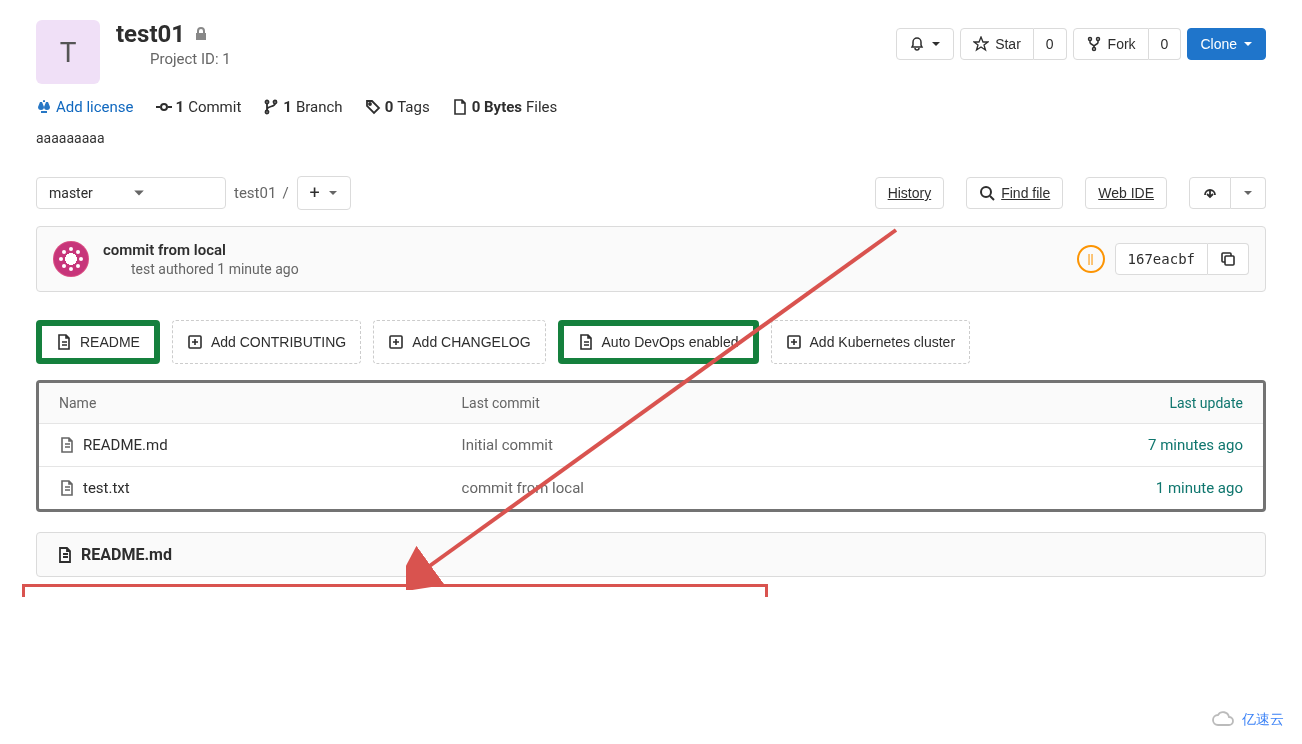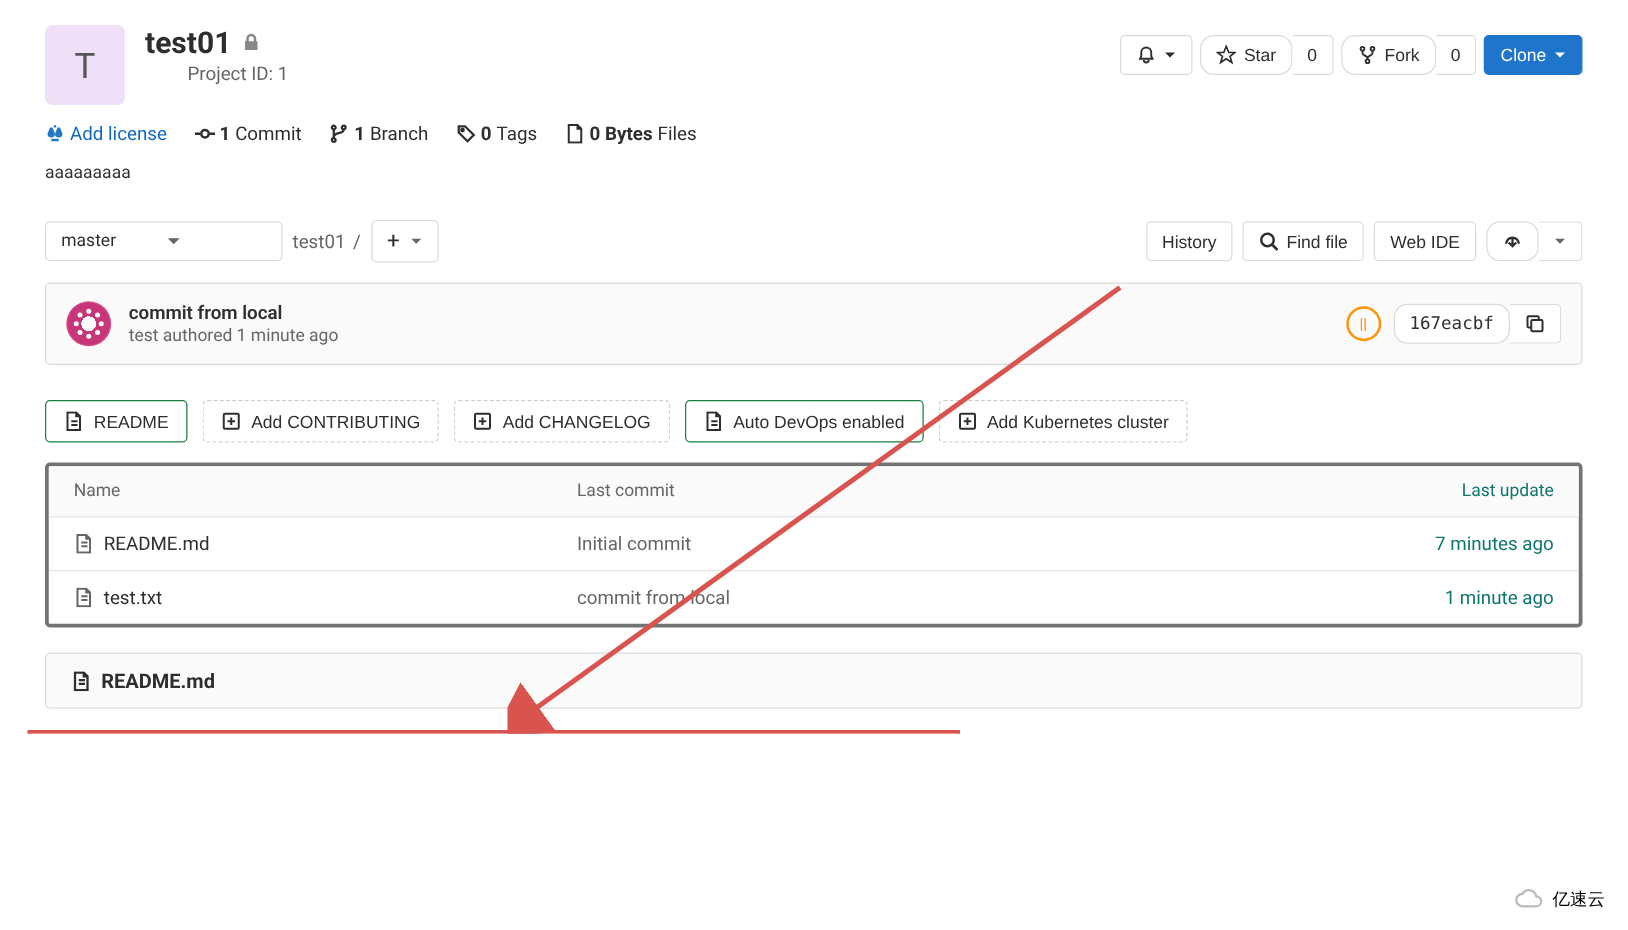--- a/index.html
+++ b/index.html
@@ -7,59 +7,59 @@
 .header-row { display: flex; align-items: flex-start; justify-content: space-between; margin-bottom: 14px; }
 .project-info { display: flex; align-items: flex-start; gap: 16px; }
 .avatar { width: 64px; height: 64px; background: #f0e0f7; border-radius: 6px; display: flex; align-items: center; justify-content: center; font-size: 28px; color: #555; }
 .project-title-row { display: flex; align-items: center; gap: 8px; }
 .project-title { font-size: 24px; font-weight: 700; }
 .lock-icon { color: #888; }
 .project-id { color: #666; font-size: 15px; margin-top: 2px; margin-left: 34px; }
 .header-actions { display: flex; gap: 6px; align-items: center; margin-top: 8px; }
 .btn { display: inline-flex; align-items: center; gap: 6px; padding: 6px 12px; border: 1px solid #dbdbdb; background: #fff; border-radius: 4px; font-size: 14px; color: #2e2e2e; cursor: pointer; height: 32px; }
 .btn-group { display: flex; }
-.btn-group .btn:first-child { border-top-right-radius: 0; border-bottom-right-radius: 0; border-radius: 11px; }
+.btn-group .btn:first-child { border-top-right-radius: 0; border-bottom-right-radius: 0; }
 .btn-group .btn:last-child { border-top-left-radius: 0; border-bottom-left-radius: 0; border-left: none; }
 .btn-count { min-width: 30px; justify-content: center; }
 .btn-primary { background: #1f75cb; color: #fff; border-color: #1f75cb; }
 .stats-row { display: flex; gap: 22px; align-items: center; margin-bottom: 14px; font-size: 15px; }
 .stat-item { display: inline-flex; align-items: center; gap: 4px; color: #2e2e2e; }
 .stat-link { color: #1068bf; }
 .description { margin-bottom: 30px; color: #333; }
 .tree-row { display: flex; justify-content: space-between; align-items: center; margin-bottom: 16px; }
 .tree-left { display: flex; gap: 8px; align-items: center; }
 .branch-select { display: flex; align-items: center; gap: 40px; padding: 7px 12px; border: 1px solid #dbdbdb; border-radius: 4px; min-width: 190px; cursor: pointer; }
 .breadcrumb { display: flex; align-items: center; gap: 6px; color: #666; font-size: 15px; }
 .add-btn { display: flex; align-items: center; gap: 8px; padding: 7px 12px; border: 1px solid #dbdbdb; border-radius: 4px; cursor: pointer; }
-.tree-actions { display: flex; gap: 8px; }
+.tree-actions { display: flex; gap: 22px; text-decoration: underline; }
 .commit-panel { border: 1px solid #dbdbdb; border-radius: 4px; padding: 14px 16px; display: flex; justify-content: space-between; align-items: center; background: #fafafa; margin-bottom: 28px; }
 .commit-left { display: flex; gap: 14px; align-items: center; }
 .commit-avatar { width: 36px; height: 36px; border-radius: 50%; background: #d94d82; position: relative; }
 .commit-avatar::before { content: ""; position: absolute; inset: 4px; background: radial-gradient(circle, #fff 30%, transparent 30%); }
 .commit-msg { font-weight: 600; font-size: 15px; }
-.commit-meta { color: #666; margin-top: 2px; }
+.commit-meta { color: #666; margin-top: 2px; margin-left: 28px; }
 .commit-right { display: flex; gap: 10px; align-items: center; }
 .status-icon { width: 28px; height: 28px; border: 2px solid #fc9403; border-radius: 50%; display: flex; align-items: center; justify-content: center; color: #fc9403; font-weight: bold; font-size: 12px; }
 .sha-btn { font-family: monospace; font-size: 14px; }
 .action-buttons-row { display: flex; gap: 12px; margin-bottom: 16px; }
 .dashed-btn { border: 1px dashed #ccc; background: #fff; padding: 8px 14px; border-radius: 4px; display: inline-flex; align-items: center; gap: 8px; cursor: pointer; font-size: 14px; color: #2e2e2e; }
-.solid-btn { border: 1px solid #15803d; background: #fff; padding: 8px 14px; border-radius: 4px; display: inline-flex; align-items: center; gap: 8px; cursor: pointer; font-size: 14px; color: #2e2e2e; }
+.solid-btn { border: 6px solid #15803d; background: #fff; padding: 8px 14px; border-radius: 4px; display: inline-flex; align-items: center; gap: 8px; cursor: pointer; font-size: 14px; color: #2e2e2e; }
 .file-table { border: 3px solid #737373; border-radius: 4px; overflow: hidden; width: 100%; }
 .file-header, .file-row { display: flex; padding: 12px 20px; align-items: center; }
 .file-header { background: #fafafa; border-bottom: 1px solid #e5e5e5; font-weight: 400; color: #666; font-size: 14px; }
 .file-row { border-bottom: 1px solid #e5e5e5; font-size: 15px; }
 .file-row:last-child { border-bottom: none; }
 .col-name { flex: 0 0 34%; display: flex; align-items: center; gap: 8px; }
 .col-commit { flex: 0 0 44%; color: #666; }
 .col-update { flex: 0 0 22%; text-align: right; color: #0f766e; }
 .highlight-box { border: 3px solid #d9534f; position: absolute; pointer-events: none; }
 .readme-header { border: 1px solid #dbdbdb; border-radius: 4px; padding: 12px 20px; margin-top: 20px; display: flex; align-items: center; gap: 8px; background: #fafafa; }
 .readme-title { font-weight: 700; font-size: 16px; }
 .container { position: relative; }
-.watermark { position: fixed; bottom: 14px; right: 18px; color: #000000; font-size: 14px; display: flex; align-items: center; gap: 6px; }
+.watermark { position: fixed; bottom: 14px; right: 18px; color: #3b82f6; font-size: 14px; display: flex; align-items: center; gap: 6px; }
 svg { display: block; }
 .icon-sm { width: 16px; height: 16px; }
 .arrow-annotation { position: absolute; pointer-events: none; }
 </style>
 </head>
 <body>
 
 <div class="container">
 
 <div class="header-row">

